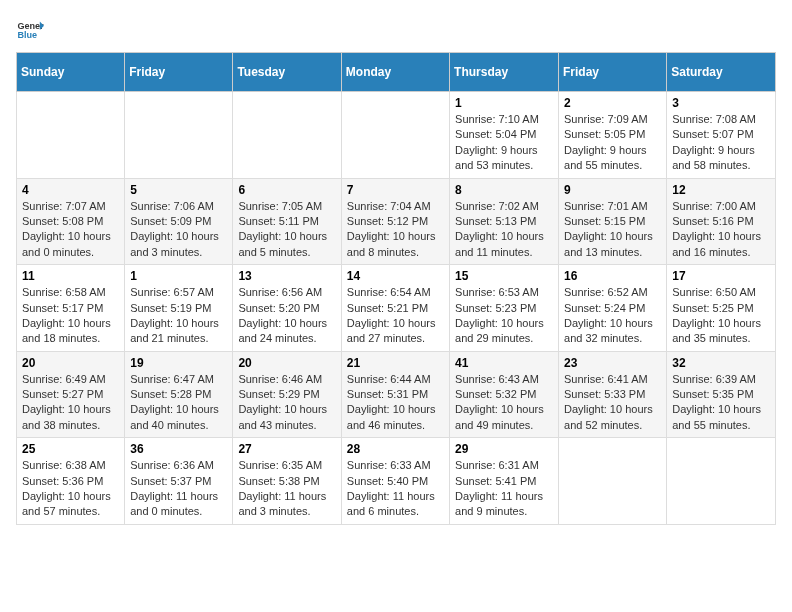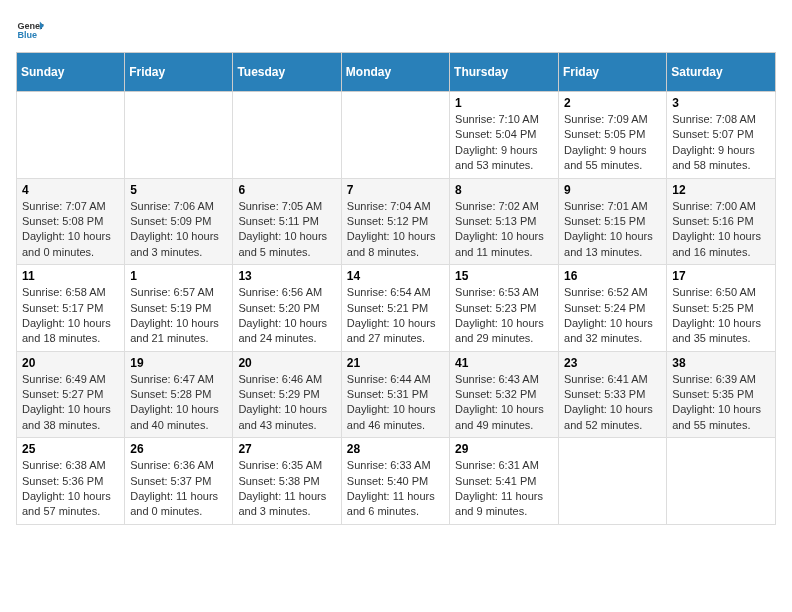--- a/index.html
+++ b/index.html
@@ -212,31 +212,31 @@
         </td>
         <td>
           <span class="day-num">41</span>
           <div class="day-info">Sunrise: 6:43 AM<br>Sunset: 5:32 PM<br>Daylight: 10 hours<br>and 49 minutes.</div>
         </td>
         <td>
           <span class="day-num">23</span>
           <div class="day-info">Sunrise: 6:41 AM<br>Sunset: 5:33 PM<br>Daylight: 10 hours<br>and 52 minutes.</div>
         </td>
         <td>
-          <span class="day-num">38</span>
+          <span class="day-num">32</span>
           <div class="day-info">Sunrise: 6:39 AM<br>Sunset: 5:35 PM<br>Daylight: 10 hours<br>and 55 minutes.</div>
         </td>
       </tr>
       <tr>
         <td>
           <span class="day-num">25</span>
           <div class="day-info">Sunrise: 6:38 AM<br>Sunset: 5:36 PM<br>Daylight: 10 hours<br>and 57 minutes.</div>
         </td>
         <td>
-          <span class="day-num">26</span>
+          <span class="day-num">36</span>
           <div class="day-info">Sunrise: 6:36 AM<br>Sunset: 5:37 PM<br>Daylight: 11 hours<br>and 0 minutes.</div>
         </td>
         <td>
           <span class="day-num">27</span>
           <div class="day-info">Sunrise: 6:35 AM<br>Sunset: 5:38 PM<br>Daylight: 11 hours<br>and 3 minutes.</div>
         </td>
         <td>
           <span class="day-num">28</span>
           <div class="day-info">Sunrise: 6:33 AM<br>Sunset: 5:40 PM<br>Daylight: 11 hours<br>and 6 minutes.</div>
         </td>

